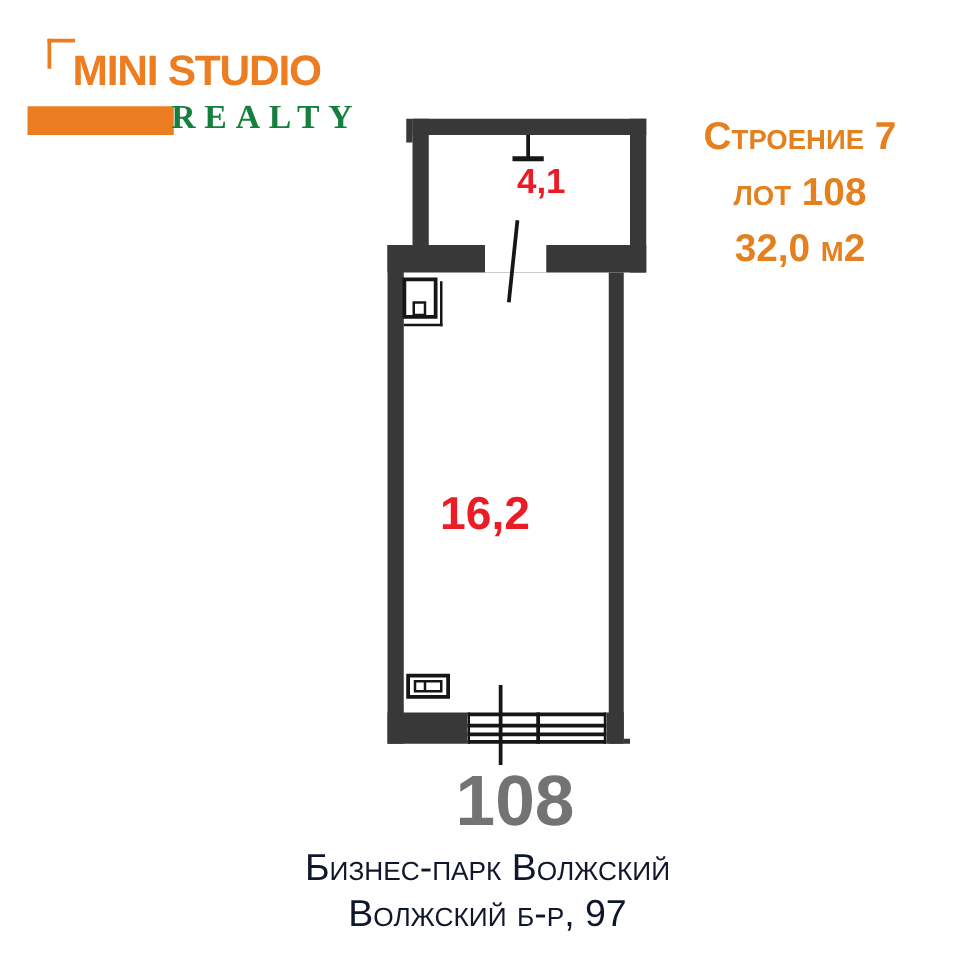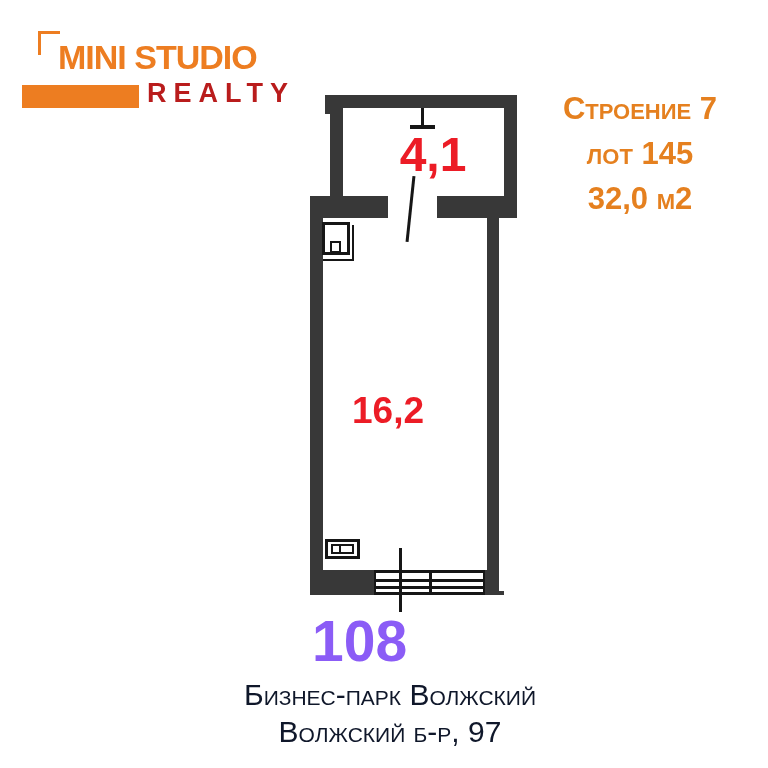--- a/index.html
+++ b/index.html
@@ -16,38 +16,38 @@
   .logo-bracket{
     left:38px;top:31px;width:19px;height:21px;
     border-left:3px solid #ED7D21;border-top:3px solid #ED7D21;z-index:2;
   }
   .logo-title{
     left:58px;top:40px;font-size:34px;font-weight:700;letter-spacing:-1px;
     color:#ED7D21;line-height:1;white-space:nowrap;z-index:2;
   }
   .logo-bar{left:22px;top:85px;width:117px;height:23px;background:#ED7D21;z-index:2;}
   .logo-subtitle{
-    left:147px;top:80px;font-size:27px;font-weight:700;letter-spacing:7px;
-    color:#b91c1c;line-height:1;white-space:nowrap;z-index:2;
+    left:137px;top:80px;font-size:27px;font-weight:700;letter-spacing:7px;
+    color:#15803d;line-height:1;white-space:nowrap;z-index:2;font-family:Liberation Serif, serif;
   }
 
   
   .listing{
     left:535px;top:86px;width:210px;text-align:center;
     color:#E5801F;font-weight:700;font-size:31px;line-height:45px;
     font-variant:small-caps;z-index:2;
   }
 
   
   .room-label{position:absolute;color:#EC1C26;font-weight:700;line-height:1;text-align:center;z-index:4;}
-  .label-small{left:383px;top:131px;width:100px;font-size:48px;}
+  .label-small{left:383px;top:131px;width:100px;font-size:28px;}
   .label-large{left:333px;top:392px;width:110px;font-size:37px;}
   .lot-number{
-    position:absolute;left:312px;top:613px;width:200px;
-    color:#8b5cf6;font-weight:700;font-size:57px;line-height:1;z-index:4;
+    position:absolute;left:312px;top:613px;width:200px;text-align:center;
+    color:#737373;font-weight:700;font-size:57px;line-height:1;z-index:4;
   }
   .address{
     position:absolute;left:190px;top:676px;width:400px;text-align:center;
     color:#0f172a;font-size:30px;line-height:37px;font-variant:small-caps;z-index:4;
   }
 
   
   .door-line{
     left:409px;top:176px;width:3px;height:66px;background:#161616;
     transform:rotate(6deg);transform-origin:50% 50%;z-index:3;
@@ -68,21 +68,21 @@
 
 <div id="canvas">
 
   <div class="abs logo-bracket"></div>
   <div class="abs logo-title">MINI STUDIO</div>
   <div class="abs logo-bar"></div>
   <div class="abs logo-subtitle">REALTY</div>
 
   <div class="abs listing">
     <div>Строение 7</div>
-    <div>лот 145</div>
+    <div>лот 108</div>
     <div>32,0 м2</div>
   </div>
 
   <div class="wall" style="left:330px;top:95px;width:187px;height:13px;"></div>
   <div class="wall" style="left:325px;top:95px;width:5px;height:19px;"></div>
   <div class="wall" style="left:330px;top:95px;width:13px;height:101px;"></div>
   <div class="wall" style="left:504px;top:95px;width:13px;height:123px;"></div>
   <div class="wall" style="left:310px;top:196px;width:207px;height:22px;"></div>
   <div class="wall" style="left:310px;top:196px;width:13px;height:399px;"></div>
   <div class="wall" style="left:487px;top:218px;width:12px;height:377px;"></div>

